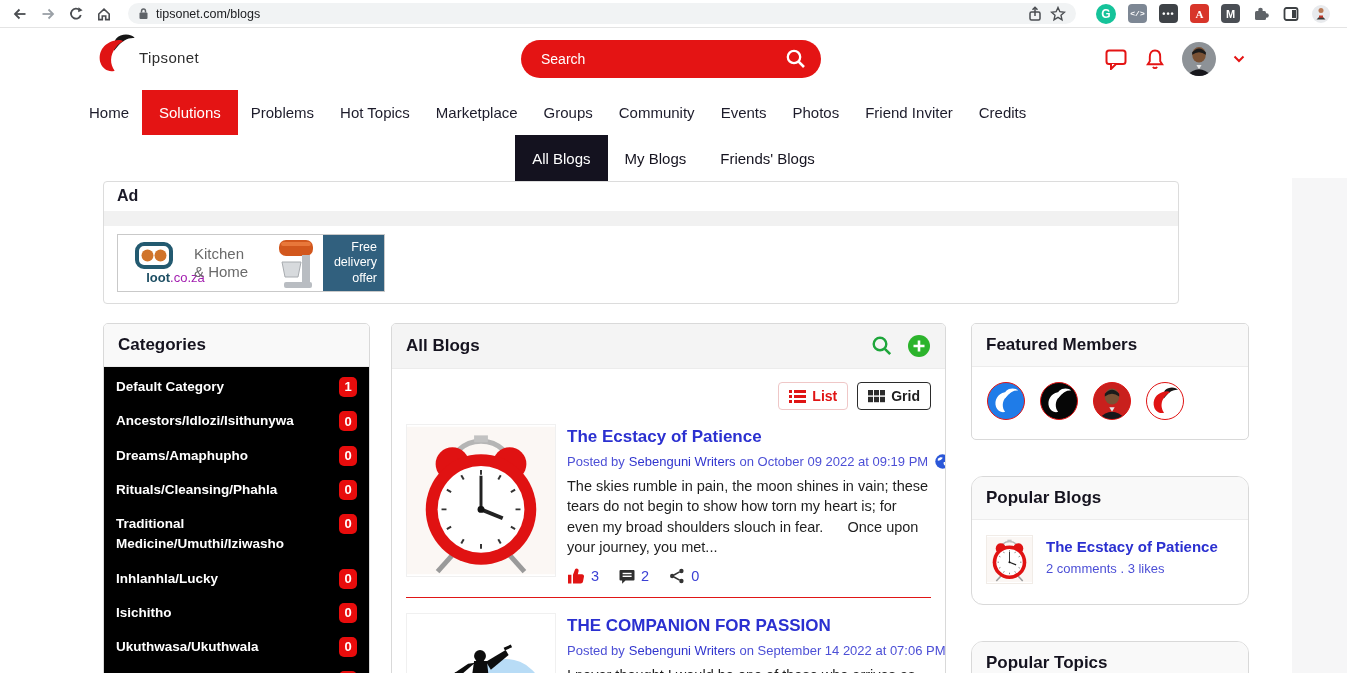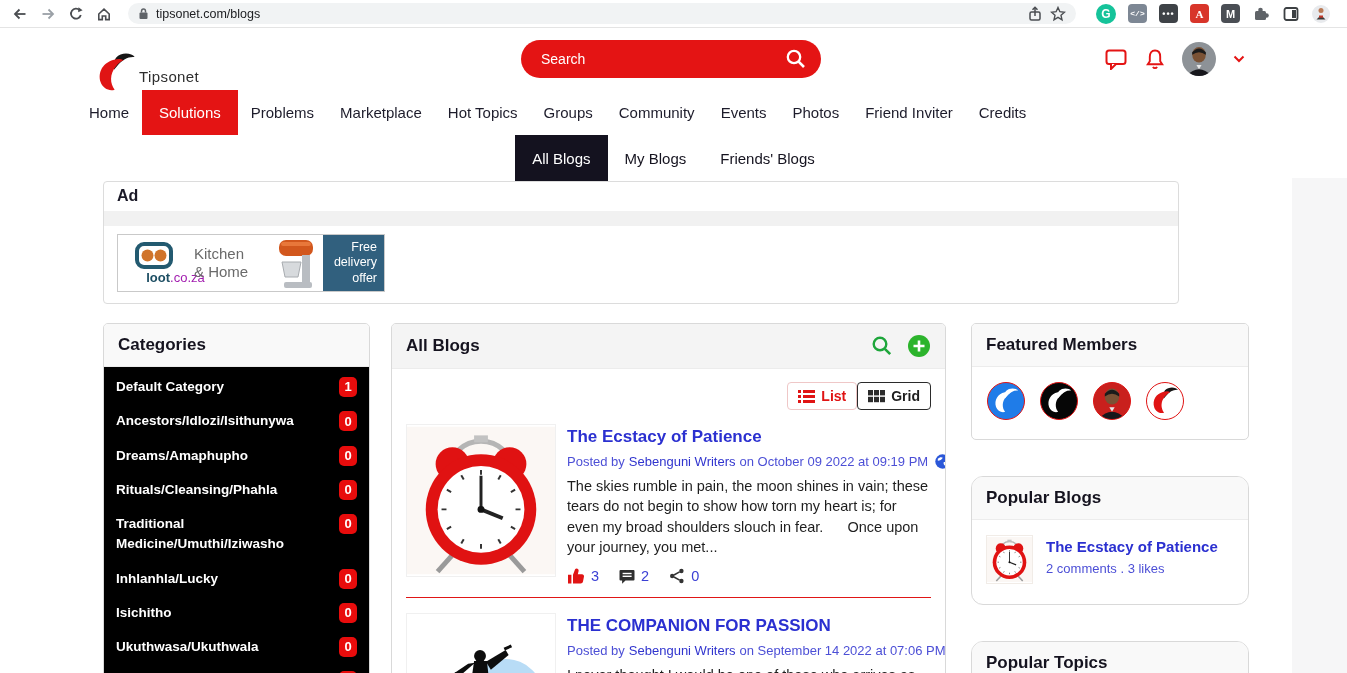--- a/index.html
+++ b/index.html
@@ -15,21 +15,21 @@
   .ext-row { display:flex; align-items:center; gap:12px; margin-left:12px; }
   .ext-chip { width:19px; height:19px; border-radius:4px; display:flex; align-items:center; justify-content:center; color:#fff; font-weight:bold; cursor:pointer; flex:none; }
   .ext-grammarly { background:#15c39a; border-radius:50%; font-size:12px; width:20px; height:20px; }
   .ext-code { background:#7d8794; font-family:"Liberation Mono", monospace; font-size:8px; }
   .ext-dots { background:#3e4247; font-size:9px; letter-spacing:1px; }
   .ext-book { background:#d8352a; font-family:"Liberation Serif", serif; font-size:11px; }
   .ext-m { background:#4a4e54; font-size:11px; }
 
   
   .site-header { position:relative; height:62px; background:#fff; }
-  .logo { position:absolute; left:95px; top:25px; display:flex; align-items:flex-end; gap:2px; cursor:pointer; }
+  .logo { position:absolute; left:95px; top:6px; display:flex; align-items:flex-end; gap:2px; cursor:pointer; }
   .logo .brand { font-size:15px; color:#2e2e2e; letter-spacing:.4px; padding-bottom:8px; }
   .search-pill { position:absolute; left:521px; top:12px; width:300px; height:38px; background:#e41414; border-radius:19px; display:flex; align-items:center; padding:0 14px 0 20px; }
   .search-pill input { flex:1; background:transparent; border:none; outline:none; color:#fff; font-size:14px; font-family:inherit; }
   .search-pill input::placeholder { color:#fff; opacity:1; }
   .hdr-icons { position:absolute; right:102px; top:0; height:62px; display:flex; align-items:center; gap:17px; }
   .avatar-wrap { width:34px; height:34px; border-radius:50%; overflow:hidden; cursor:pointer; flex:none; }
 
   
   .main-nav { height:45px; display:flex; align-items:stretch; padding-left:76px; background:#fff; }
   .nav-item { display:flex; align-items:center; padding:0 13px; font-size:15px; color:#1d1c2b; cursor:pointer; white-space:nowrap; }
@@ -65,21 +65,21 @@
 
   
   .cats-body { background:#000; padding:3px 0 40px; }
   .cat-row { display:flex; align-items:center; justify-content:space-between; gap:8px; padding:7px 12px; color:#fff; font-size:13.5px; font-weight:bold; line-height:1.5; cursor:pointer; }
   .badge { background:#e80c0c; color:#fff; border-radius:5px; min-width:18px; height:20px; padding:0 5px; display:flex; align-items:center; justify-content:center; font-size:13px; font-weight:bold; flex:none; }
 
   
   .blog-head { display:flex; align-items:center; padding:10px 14px; background:#f4f4f4; border-bottom:1px solid #ececec; }
   .blog-head .title { flex:1; font-size:17px; font-weight:bold; color:#15131f; }
   .blog-head .icon-btn { margin-left:14px; cursor:pointer; display:flex; align-items:center; }
-  .view-row { display:flex; justify-content:flex-end; padding:13px 14px 10px; }
+  .view-row { display:flex; justify-content:flex-end; gap:9px; padding:13px 14px 10px; }
   .vbtn { display:flex; align-items:center; gap:6px; border-radius:4px; padding:5px 10px; font-size:14px; font-weight:bold; background:#fff; cursor:pointer; }
   .vbtn-list { border:1px solid #efc7c7; color:#e01414; }
   .vbtn-grid { border:1.5px solid #2b2b2b; color:#1c1c1c; }
 
   .post { display:flex; gap:11px; padding:4px 14px 0; }
   .post-img { width:150px; height:153px; flex:none; cursor:pointer; border:1px solid #f0f0f0; }
   .post-img svg { display:block; }
   .post-content { flex:1; min-width:0; }
   .post-title { font-size:17px; font-weight:bold; color:#2b30d0; margin:3px 0 7px; cursor:pointer; }
   .post-meta { font-size:13px; color:#4c4fd6; display:flex; gap:4px; align-items:center; margin-bottom:7px; white-space:nowrap; }
@@ -273,22 +273,22 @@
             <polyline points="1.5,1.5 6,6 10.5,1.5" fill="none" stroke="#e41414" stroke-width="2"></polyline>
           </svg>
       </span>
     </div>
   </div>
 
   <div class="main-nav">
     <span class="nav-item">Home</span>
     <span class="nav-item active">Solutions</span>
     <span class="nav-item">Problems</span>
+    <span class="nav-item">Hot Topics</span>
     <span class="nav-item">Marketplace</span>
-    <span class="nav-item">Hot Topics</span>
     <span class="nav-item">Groups</span>
     <span class="nav-item">Community</span>
     <span class="nav-item">Events</span>
     <span class="nav-item">Photos</span>
     <span class="nav-item">Friend Inviter</span>
     <span class="nav-item">Credits</span>
   </div>
 
   <div class="sub-nav">
     <span class="subnav-item active">All Blogs</span>

